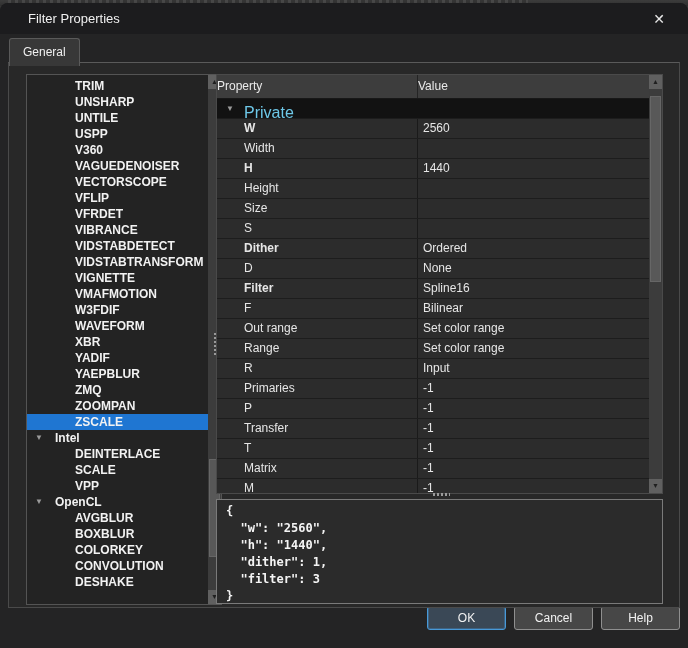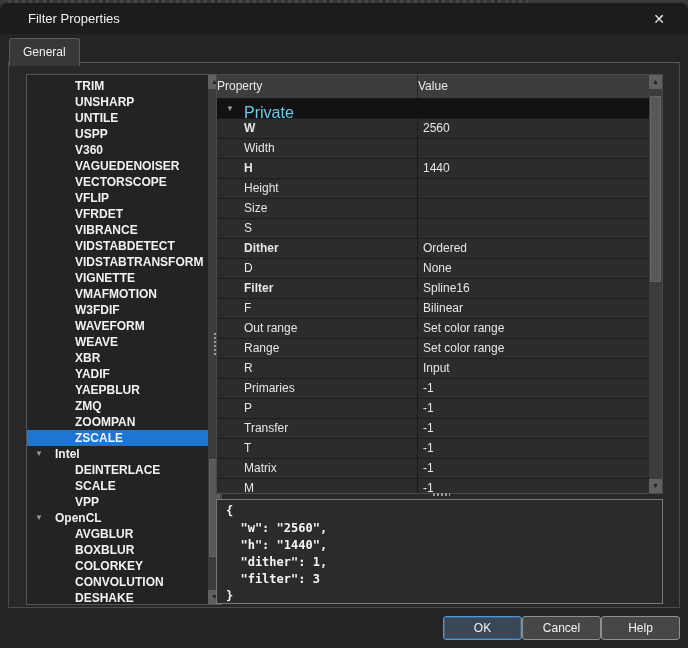--- a/index.html
+++ b/index.html
@@ -59,21 +59,21 @@
   .grow .glabel{position:absolute;left:27px;top:4px;font-size:16px;line-height:20px;color:var(--group-text);}
   .prow{height:20px;display:grid;grid-template-columns:200px 1fr;border-bottom:1px solid #1d1d1d;background:#2c2c2c;}
   .pname{font-size:12px;color:#e6e6e6;line-height:19px;padding-left:27px;white-space:nowrap;}
   .pname.b{font-weight:700;}
   .pval{font-size:12px;color:#e6e6e6;line-height:19px;padding-left:5px;border-left:1px solid #1a1a1a;white-space:nowrap;}
   
   .jsonbox{position:absolute;left:207px;top:436px;width:447px;height:105px;background:#2b2b2b;
     border:1px solid #7a7a7a;padding:3px 9px;font-family:"DejaVu Sans Mono",monospace;
     font-size:12px;font-weight:700;line-height:17px;color:#f4f4f4;white-space:pre;overflow:hidden;}
   
-  .btnrow{position:absolute;right:8px;bottom:8px;display:flex;align-items:flex-end;}
+  .btnrow{position:absolute;right:8px;bottom:18px;display:flex;gap:8px;align-items:flex-end;}
   .btn{width:79px;height:24px;background:#474747;border:1px solid #8f8f8f;border-radius:3px;
     color:#f2f2f2;font-size:12px;font-family:"Liberation Sans",sans-serif;cursor:pointer;}
   .btn.ok{background:#3a4856;border:1px solid var(--ok-border);box-shadow:0 0 0 1px rgba(72,153,216,.35) inset;}
 </style>
 </head>
 <body>
 
 <div class="backdrop">
     <div class="noise"></div>
   </div>
@@ -100,21 +100,20 @@
           <div class="li"><span>VECTORSCOPE</span></div>
           <div class="li"><span>VFLIP</span></div>
           <div class="li"><span>VFRDET</span></div>
           <div class="li"><span>VIBRANCE</span></div>
           <div class="li"><span>VIDSTABDETECT</span></div>
           <div class="li"><span>VIDSTABTRANSFORM</span></div>
           <div class="li"><span>VIGNETTE</span></div>
           <div class="li"><span>VMAFMOTION</span></div>
           <div class="li"><span>W3FDIF</span></div>
           <div class="li"><span>WAVEFORM</span></div>
-          <div class="li"><span>WEAVE</span></div>
           <div class="li"><span>XBR</span></div>
           <div class="li"><span>YADIF</span></div>
           <div class="li"><span>YAEPBLUR</span></div>
           <div class="li"><span>ZMQ</span></div>
           <div class="li"><span>ZOOMPAN</span></div>
           <div class="li sel"><span>ZSCALE</span></div>
           <div class="li group"><span class="tri">▼</span><span>Intel</span></div>
           <div class="li"><span>DEINTERLACE</span></div>
           <div class="li"><span>SCALE</span></div>
           <div class="li"><span>VPP</span></div>

